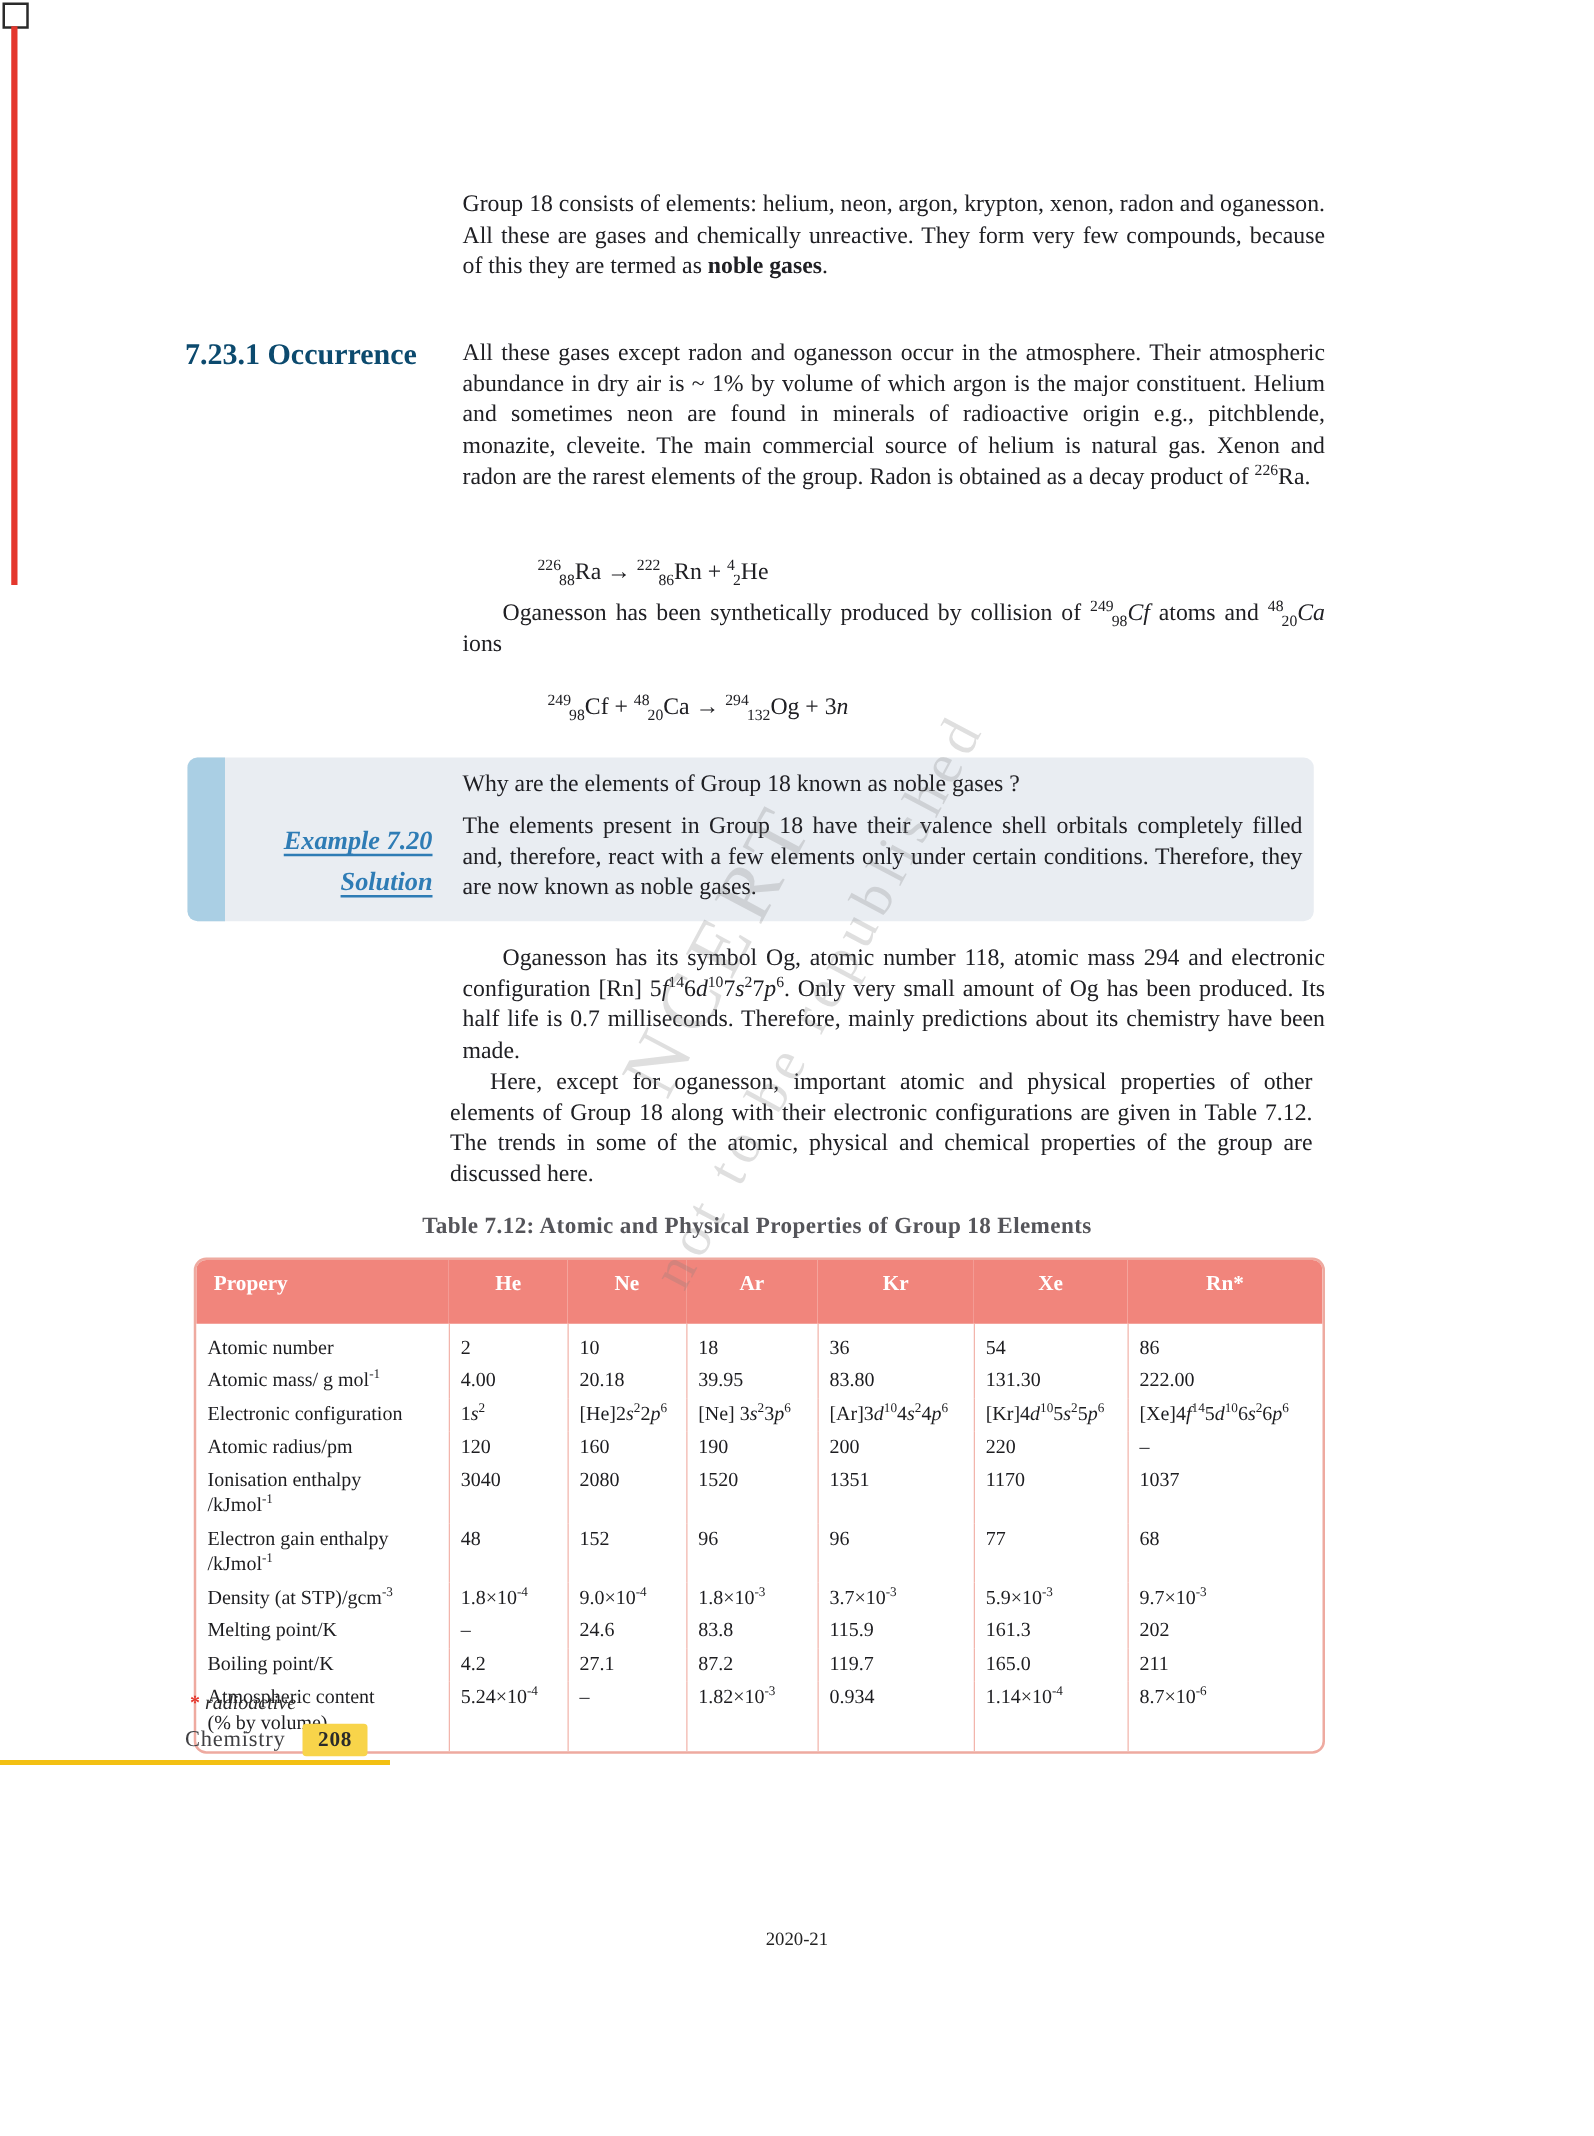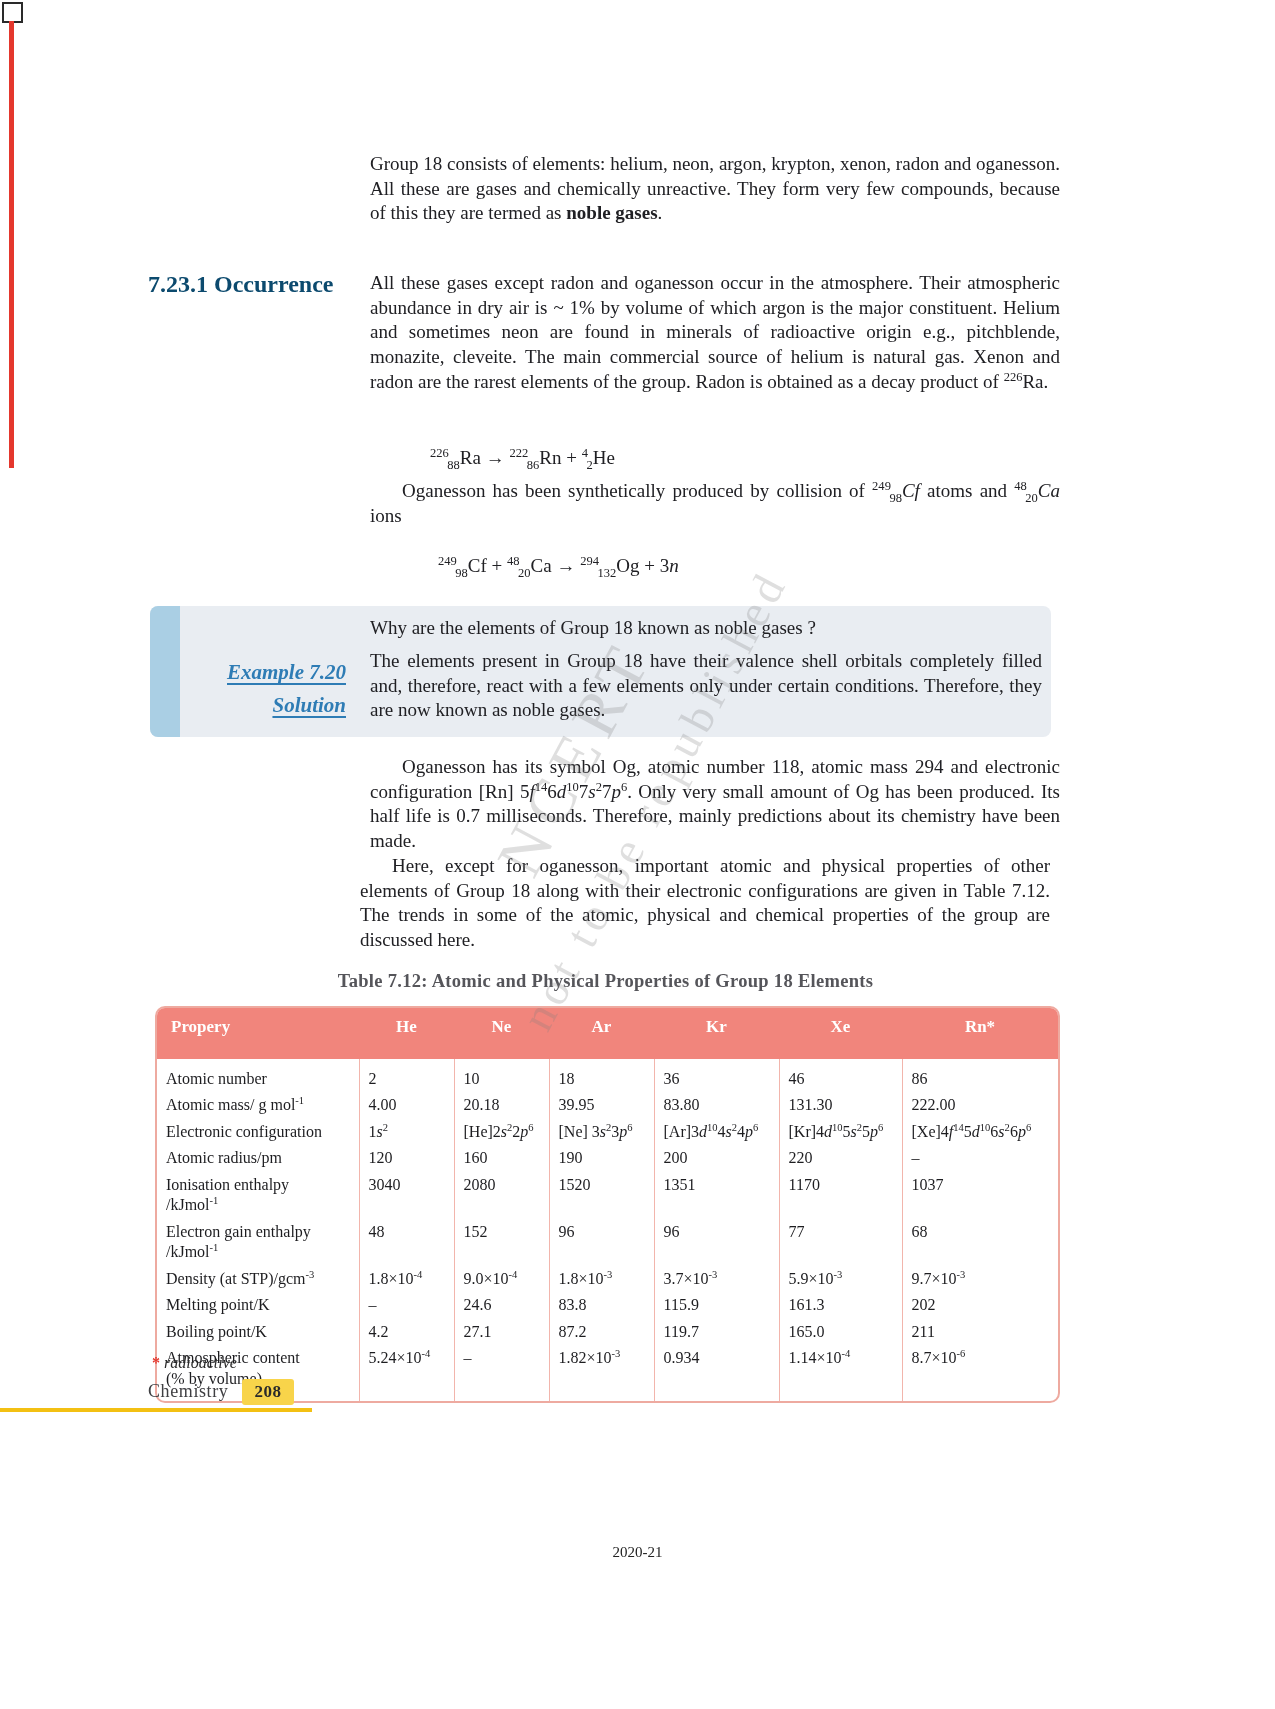--- a/index.html
+++ b/index.html
@@ -160,21 +160,21 @@
           <th>Rn*</th>
         </tr>
       </thead>
       <tbody>
           <tr>
             <td class="prop-cell">Atomic number</td>
             <td class="val-cell">2</td>
             <td class="val-cell">10</td>
             <td class="val-cell">18</td>
             <td class="val-cell">36</td>
-            <td class="val-cell">46</td>
+            <td class="val-cell">54</td>
             <td class="val-cell">86</td>
           </tr>
           <tr>
             <td class="prop-cell">Atomic mass/ g mol<sup>-1</sup></td>
             <td class="val-cell">4.00</td>
             <td class="val-cell">20.18</td>
             <td class="val-cell">39.95</td>
             <td class="val-cell">83.80</td>
             <td class="val-cell">131.30</td>
             <td class="val-cell">222.00</td>

